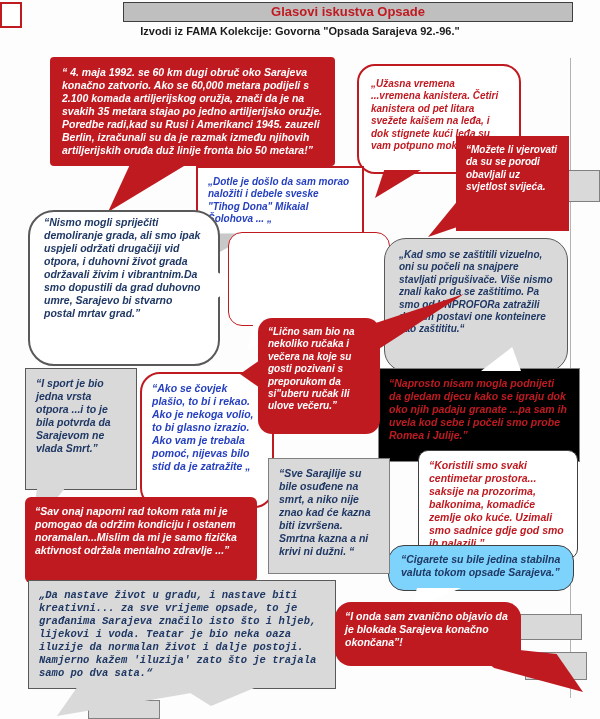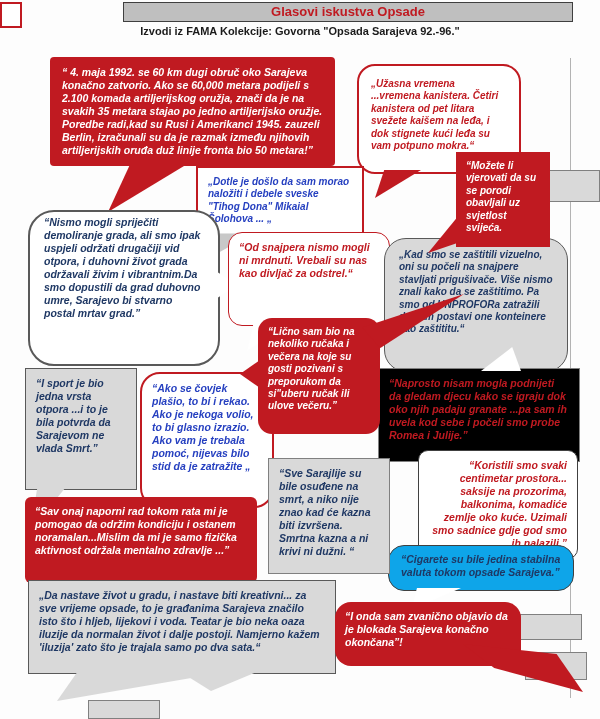--- a/index.html
+++ b/index.html
@@ -22,21 +22,21 @@
   .tail{position:absolute;}
   .edged{filter:drop-shadow(0 0 1px #555555);}
 
   
   .b1{left:50px;top:57px;width:285px;min-height:108px;border-radius:4px;font-size:10.5px;padding:9px 12px;}
   .b1 .tail{left:58px;bottom:-46px;width:76px;height:46px;background:#c01a21;
     clip-path:polygon(0 100%,28% 0,100% 0);}
   .b2{left:357px;top:64px;width:164px;min-height:110px;border-radius:18px;padding:12px 12px;}
   .b2 .tail{left:16px;bottom:-26px;width:46px;height:28px;background:#c01a21;
     clip-path:polygon(0 100%,20% 0,100% 0);}
-  .b3{left:456px;top:152px;width:94px;min-height:95px;z-index:3;}
+  .b3{left:456px;top:136px;width:113px;min-height:95px;z-index:3;}
   .b3 .tail{left:-28px;bottom:-6px;width:36px;height:44px;background:#c01a21;
     clip-path:polygon(100% 0,100% 72%,0 100%);}
   .b4{left:196px;top:166px;width:168px;min-height:56px;color:#2640c0;}
   .b4 .tail{left:-6px;bottom:-34px;width:66px;height:34px;background:#c8c8c8;
     clip-path:polygon(0 100%,26% 0,92% 0);}
   .b5{left:28px;top:210px;width:192px;min-height:156px;background:#fff;
     border:2px solid #595959;border-radius:26px;color:#1f3864;font-size:10.5px;padding:4px 14px;}
   .b5 .tail{right:-20px;top:58px;width:24px;height:30px;background:#ffffff;
     clip-path:polygon(0 0,100% 50%,0 100%);}
   .b6{left:228px;top:232px;width:162px;min-height:94px;background:#fff;
@@ -49,38 +49,38 @@
   .b8{left:258px;top:318px;width:122px;min-height:116px;border-radius:14px;z-index:4;}
   .b8 .tail{right:-84px;top:-24px;width:102px;height:54px;background:#c01a21;
     clip-path:polygon(0 62%,100% 0,18% 100%);}
   .b8 .tail2{left:-18px;top:42px;width:20px;height:28px;background:#c01a21;
     clip-path:polygon(100% 0,0 50%,100% 100%);}
   .b9{left:378px;top:368px;width:202px;min-height:94px;background:#000000;
     border:1px solid #808080;color:#c01a21;font-size:10.5px;}
   .b9 .tail{right:58px;top:-22px;width:40px;height:24px;background:#ffffff;
     clip-path:polygon(0 100%,100% 100%,78% 0);}
   .b10{left:418px;top:450px;width:160px;min-height:96px;background:#fff;
-    border:1.5px solid #404040;border-radius:10px;color:#c01a21;font-size:10.5px;text-align:right;}
+    border:1.5px solid #404040;border-radius:10px;color:#c01a21;font-size:10.5px;}
   .b10 .tail{left:58px;bottom:-24px;width:46px;height:26px;background:#ffffff;
     clip-path:polygon(0 0,100% 0,55% 100%);}
-  .b11{left:388px;top:545px;width:186px;min-height:46px;background:#0ea5e9;
+  .b11{left:388px;top:545px;width:186px;min-height:46px;background:#7dd3fc;
     border:1.5px solid #404040;border-radius:16px;color:#1f3864;font-size:10.5px;padding:7px 12px;}
   .b11 .tail{left:22px;bottom:-20px;width:50px;height:22px;background:#ffffff;
     clip-path:polygon(0 100%,12% 0,100% 0);}
   .b12{left:25px;top:368px;width:112px;min-height:122px;font-size:10.5px;}
   .b12 .tail{left:4px;bottom:-42px;width:62px;height:44px;background:#d9d9d9;
     clip-path:polygon(12% 0,58% 0,0 100%);}
   .b13{left:140px;top:372px;width:134px;min-height:136px;border-radius:20px;color:#2640c0;font-size:10.5px;}
   .b13 .tail{left:38px;bottom:-28px;width:44px;height:30px;background:#ffffff;
     clip-path:polygon(0 0,100% 0,30% 100%);}
   .b14{left:268px;top:458px;width:122px;min-height:116px;border:1px solid #808080;font-size:10.5px;}
   .b15{left:25px;top:497px;width:232px;min-height:86px;border-radius:6px;font-size:10.5px;}
   .b15 .tail{right:28px;bottom:-34px;width:72px;height:36px;background:#c01a21;
     clip-path:polygon(0 0,100% 0,78% 100%);}
-  .b16{left:28px;top:580px;width:308px;min-height:94px;font-size:10.5px;}
+  .b16{left:28px;top:580px;width:308px;min-height:94px;font-size:10.5px;font-family:Liberation Mono, monospace;}
   .b16 .tail{left:28px;bottom:-28px;width:175px;height:30px;background:#d9d9d9;
     clip-path:polygon(0 100%,12% 0,100% 0);}
   .b16 .tail2{left:150px;bottom:-18px;width:80px;height:20px;background:#d9d9d9;
     clip-path:polygon(0 0,100% 0,40% 100%);}
   .b17{left:335px;top:602px;width:186px;min-height:64px;border-radius:16px;z-index:5;font-size:10.5px;}
   .b17 .tail{right:-62px;bottom:-26px;width:120px;height:50px;background:#c01a21;
     clip-path:polygon(0 4%,78% 24%,100% 100%,26% 52%);}
 
   
   .edge-line{position:absolute;left:570px;top:58px;width:1px;height:640px;background:#b3b3b3;}
@@ -126,21 +126,20 @@
     <span>“Možete li vjerovati da su se porodi obavljali uz svjetlost svijeća.</span>
     <div class="tail"></div>
   </div>
 
   <div class="b b5">
     <span>“Nismo mogli spriječiti demoliranje grada, ali smo ipak uspjeli održati drugačiji vid otpora, i duhovni život grada održavali živim i vibrantnim.Da smo dopustili da grad duhovno umre, Sarajevo bi stvarno postal mrtav grad.”</span>
     <div class="tail edged"></div>
   </div>
 
   <div class="b b6">
-    <span>“Od snajpera nismo mogli ni mrdnuti. Vrebali su nas kao divljač za odstrel.“</span>
     <div class="tail edged"></div>
   </div>
 
   <div class="b gray b7">
     <span>„Kad smo se zaštitili vizuelno, oni su počeli na snajpere stavljati prigušivače. Više nismo znali kako da se zaštitimo.  Pa smo od UNPROFORa zatražili da nam postavi one konteinere kao zaštititu.“</span>
     <div class="tail edged"></div>
   </div>
 
   <div class="b red b8">
     <span>“Lično sam bio na nekoliko ručaka i večera na koje su gosti  pozivani s preporukom  da si"uberu ručak ili ulove večeru.”</span>

